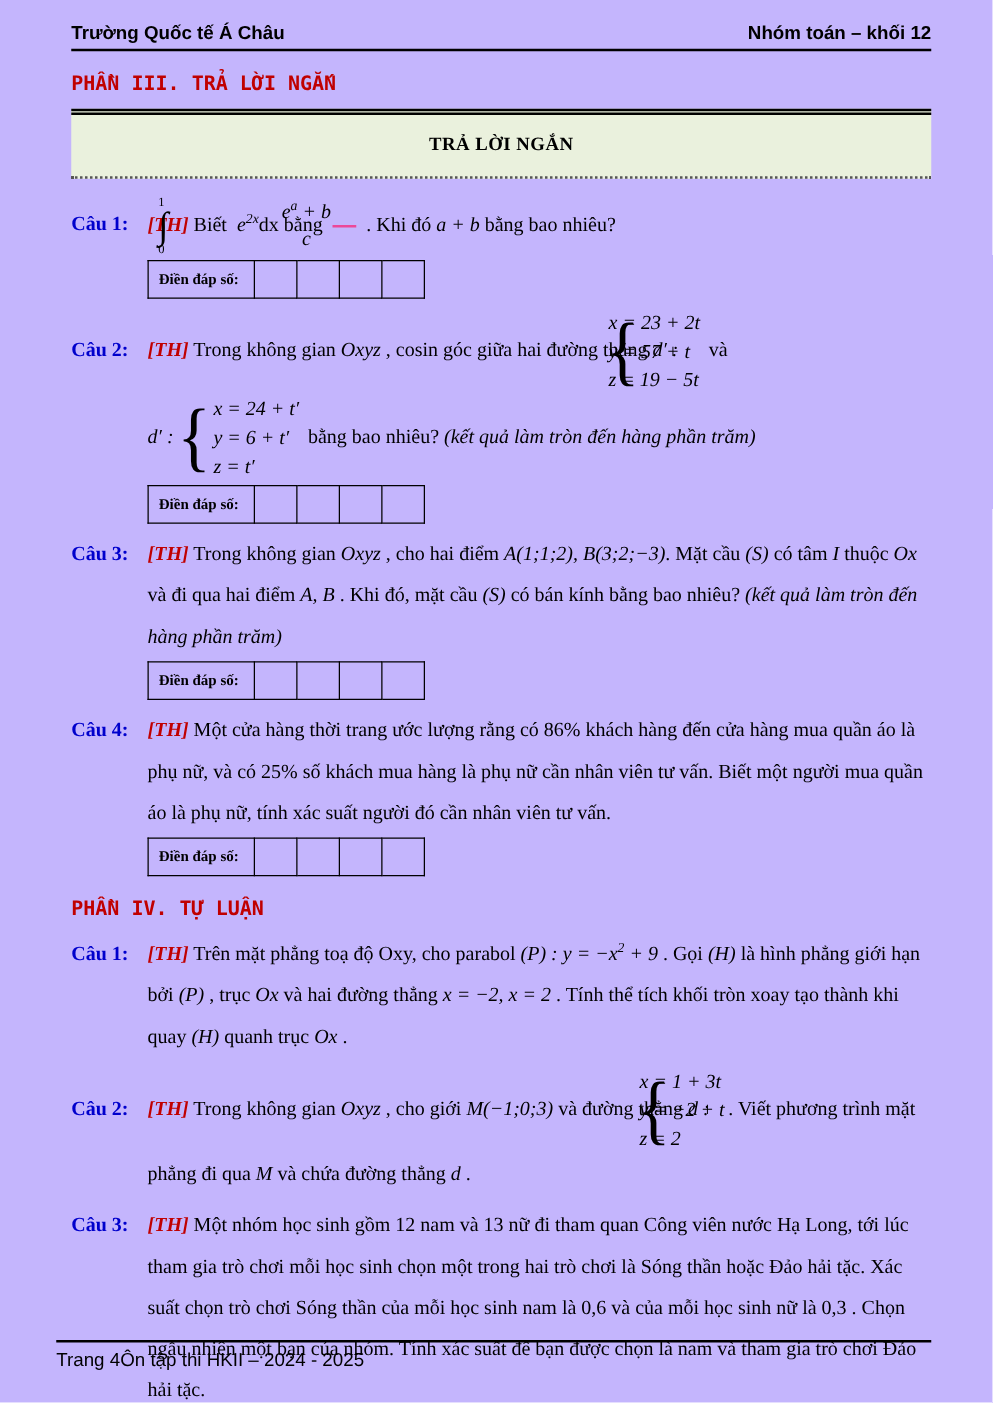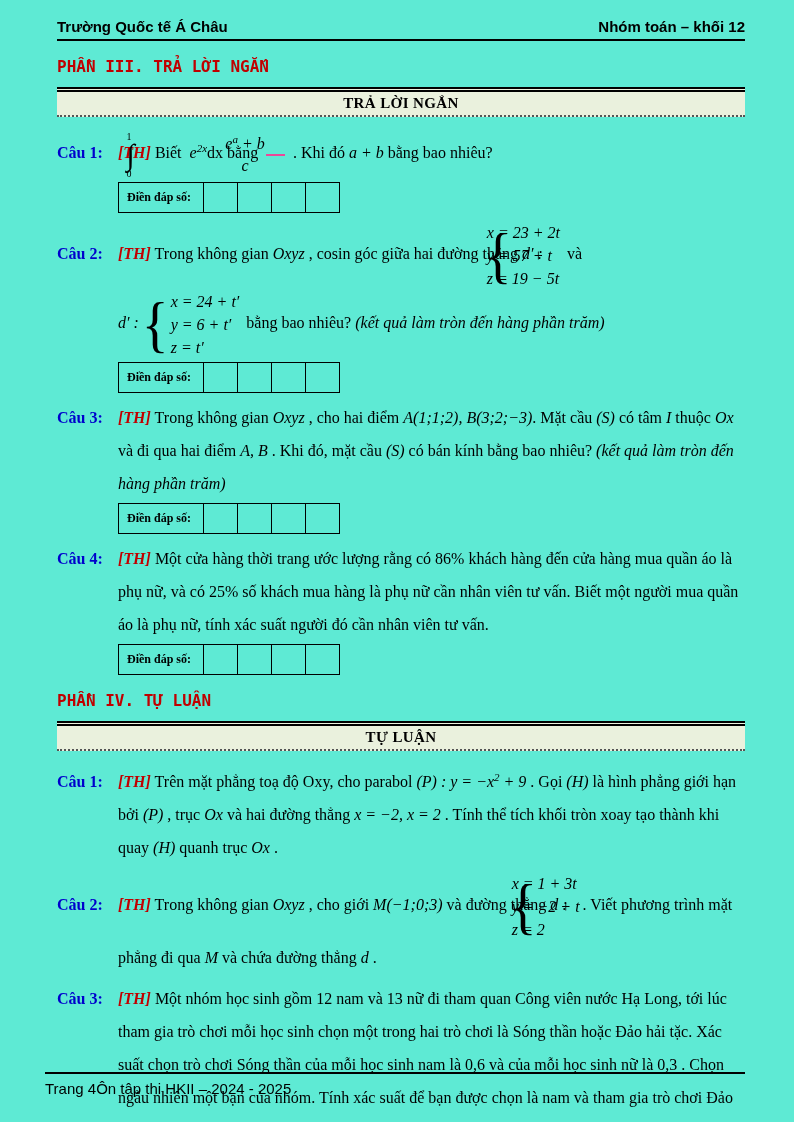--- a/index.html
+++ b/index.html
@@ -1,19 +1,19 @@
 <!DOCTYPE html>
 <html><head>
 <meta charset="utf-8">
 <style>
   html,body{margin:0;padding:0;background:#fff;}
   *{box-sizing:border-box;}
   .page{
     width:794px;height:1122px;position:relative;overflow:hidden;
-    padding:18px 49px 0 57px;background:#5eead4;
+    padding:18px 49px 0 57px;background:#c4b5fd;
     font-family:"Liberation Serif", serif;font-size:16px;color:#000;
   }
   
   .page-header{
     display:flex;justify-content:space-between;align-items:flex-end;
     font-family:"Liberation Sans", sans-serif;font-weight:bold;font-size:15px;
     padding-bottom:4px;border-bottom:2px solid #000;
   }
   .page-footer{
     position:absolute;left:45px;right:49px;top:1072px;
@@ -22,21 +22,21 @@
     font-family:"Liberation Sans", sans-serif;font-size:15px;
   }
   
   .part-heading{
     font-family:"DejaVu Sans Mono", monospace;font-weight:bold;
     color:#C00000;font-size:16px;margin:16px 0 11px 0;
   }
   .banner{
     border-top:5px double #000;border-bottom:2px dotted #555;
     background:#EAF1DD;text-align:center;font-weight:bold;font-size:15px;
-    padding:3px 0;margin-bottom:14px;letter-spacing:.4px;
+    padding:16px 0;margin-bottom:14px;letter-spacing:.4px;
   }
   
   .question{padding-left:61px;line-height:33px;margin-top:8px;}
   .qp{margin:0;}
   .qp.hang{text-indent:-61px;}
   .qlabel{display:inline-block;width:61px;text-indent:0;color:#0000CC;font-weight:bold;}
   .tag{color:#C00000;font-weight:bold;font-style:italic;}
   .mt{font-style:italic;}
   .note{font-style:italic;margin-top:14px;}
   sup{font-size:11px;line-height:0;}
@@ -161,23 +161,20 @@
         <td class="ans-cell"></td>
         <td class="ans-cell"></td>
         <td class="ans-cell"></td>
         <td class="ans-cell"></td>
       </tr>
     </tbody>
       </table>
   </div>
 
   <h1 class="part-heading">PHẦN IV. TỰ LUẬN</h1>
-  <div class="banner">
-    <span>TỰ LUẬN</span>
-  </div>
 
   <div class="question">
     <p class="qp hang">
       <span class="qlabel">Câu 1:</span><span class="tag">[TH]</span><span> Trên mặt phẳng toạ độ Oxy, cho parabol </span><span class="mt">(P) : y = −x</span><sup class="mt">2</sup><span class="mt"> + 9</span><span> . Gọi </span><span class="mt">(H)</span><span> là hình phẳng giới hạn bởi </span><span class="mt">(P)</span><span> , trục </span><span class="mt">Ox</span><span> và hai đường thẳng </span><span class="mt">x = −2, x = 2</span><span> . Tính thể tích khối tròn xoay tạo thành khi quay </span><span class="mt">(H)</span><span> quanh trục </span><span class="mt">Ox</span><span> .</span>
     </p>
   </div>
 
   <div class="question">
     <p class="qp hang">
       <span class="qlabel">Câu 2:</span><span class="tag">[TH]</span><span> Trong không gian </span><span class="mt">Oxyz</span><span> , cho giới </span><span class="mt">M(−1;0;3)</span><span> và đường thẳng </span><span class="mt">d :</span><span class="sys">

